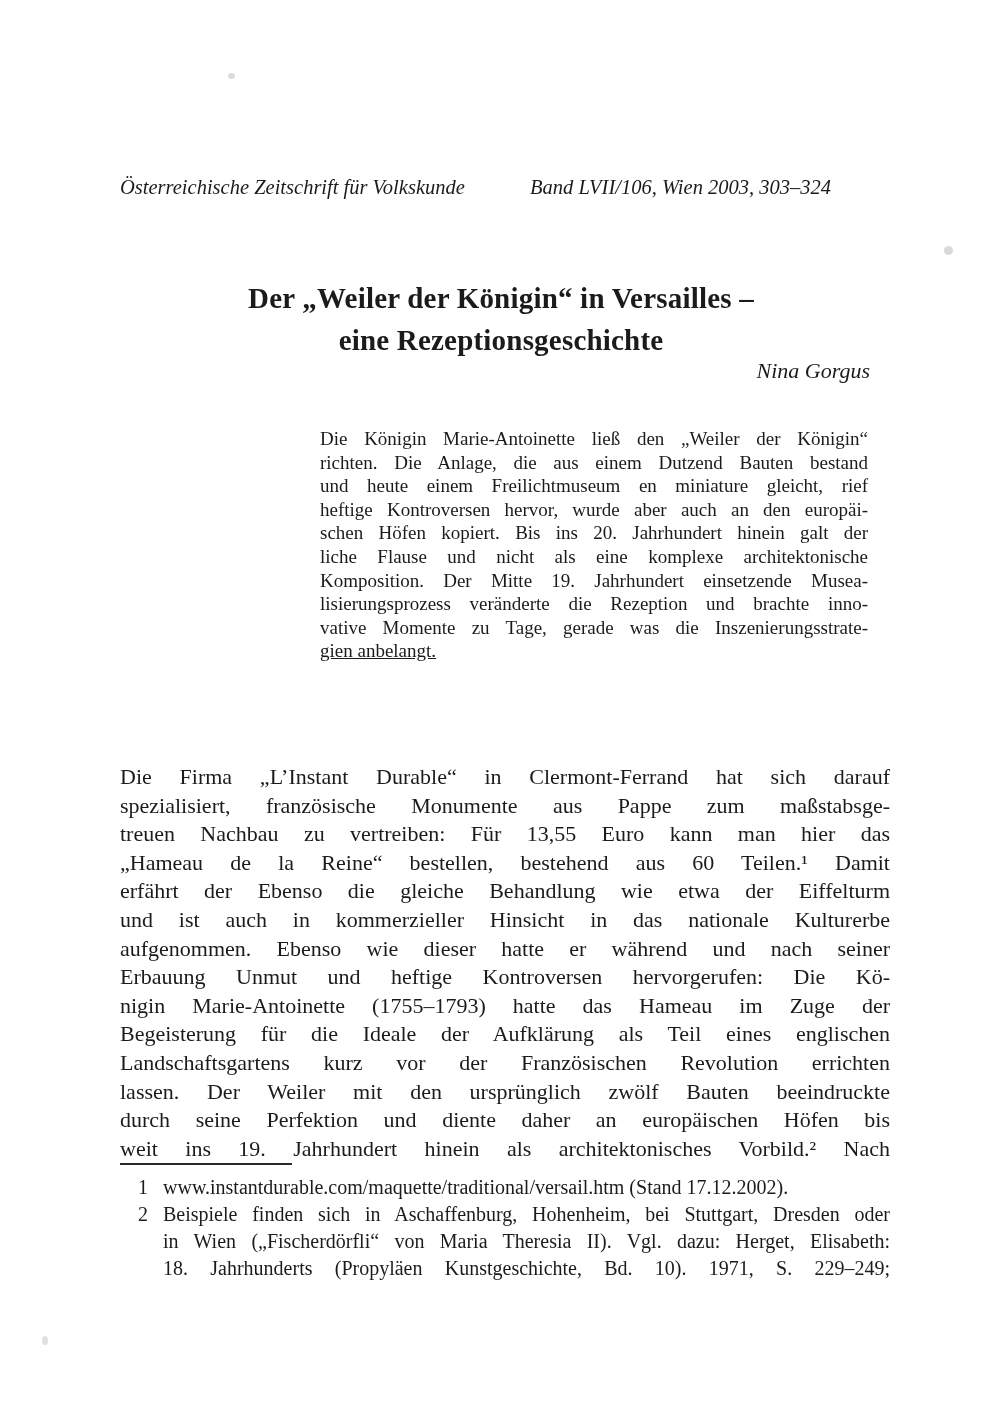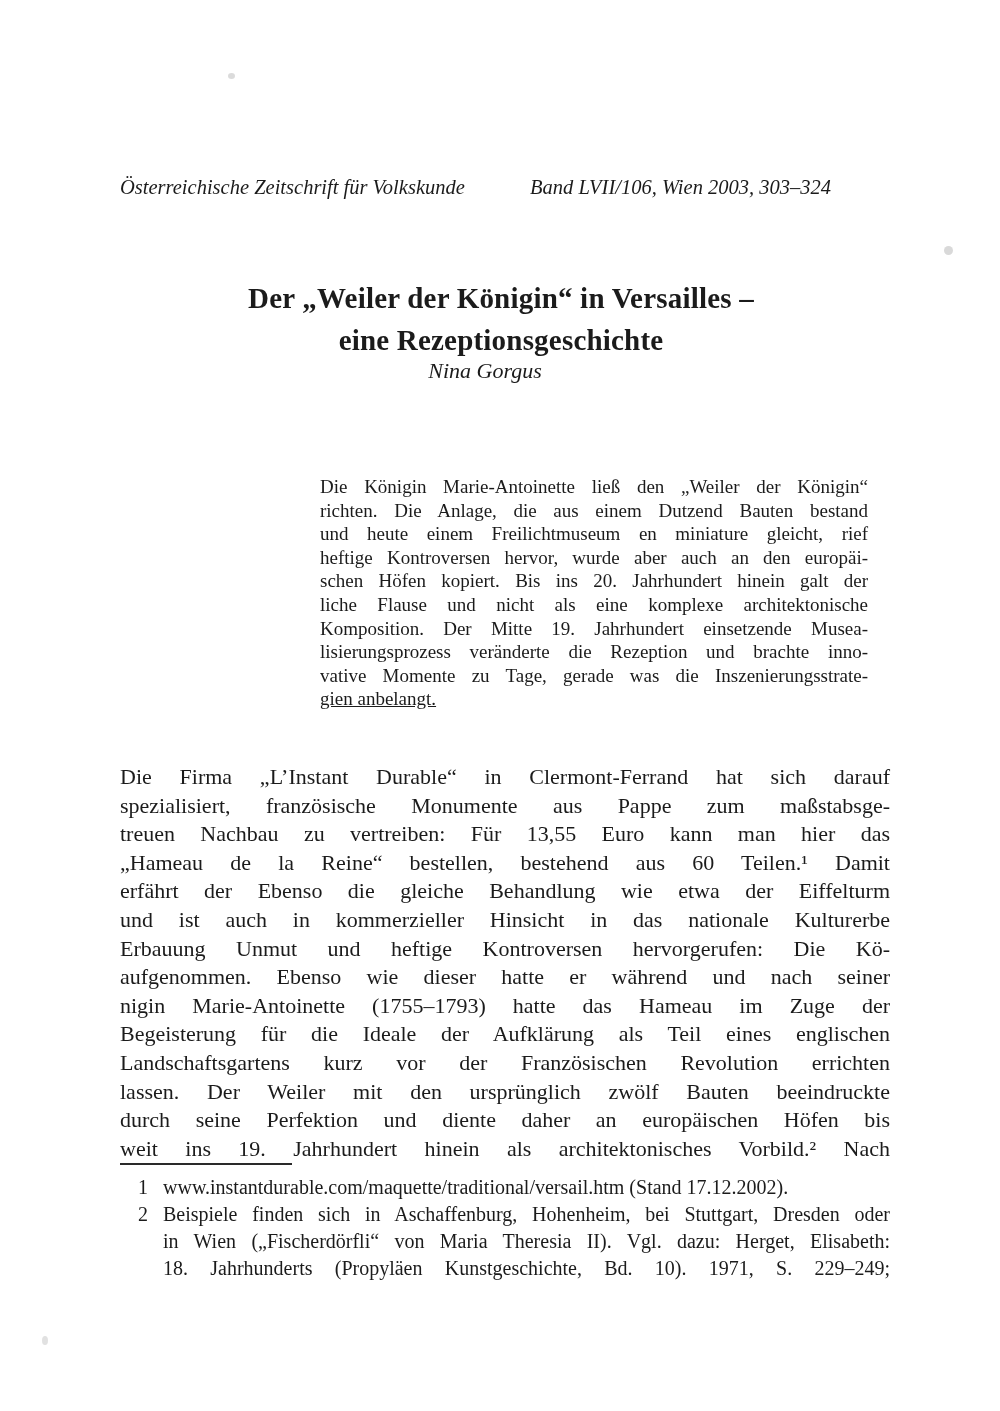--- a/index.html
+++ b/index.html
@@ -23,26 +23,26 @@
   }
 
   .title {
     position:absolute; top:261px; left:100px; width:770px;
     margin:16px; text-align:center;
     font-size:29px; font-weight:700; line-height:42px;
     letter-spacing:0.2px;
   }
   .author {
     position:absolute; top:358px; left:100px; width:770px;
-    text-align:center; font-style:italic; font-size:22px;
+    text-align:right; font-style:italic; font-size:22px;
   }
 
   .abstract {
     position:absolute; top:427px; left:320px; width:548px;
-    font-size:19px; line-height:23.6px;margin-top:48px;
+    font-size:19px; line-height:23.6px;
   }
   .body-text {
     position:absolute; top:763px; left:120px; width:770px;
     font-size:22px; line-height:28.6px;
   }
 
   .jline { text-align:justify; text-align-last:justify; }
   .jline.short { text-align-last:left;text-decoration:underline; }
 
   .fn-separator {
@@ -94,22 +94,22 @@
       <div class="jline short">gien anbelangt.</div>
     </div>
 
   <div class="body-text">
       <div class="jline">Die Firma „L’Instant Durable“ in Clermont-Ferrand hat sich darauf</div>
       <div class="jline">spezialisiert, französische Monumente aus Pappe zum maßstabsge-</div>
       <div class="jline">treuen Nachbau zu vertreiben: Für 13,55 Euro kann man hier das</div>
       <div class="jline">„Hameau de la Reine“ bestellen, bestehend aus 60 Teilen.¹ Damit</div>
       <div class="jline">erfährt der Ebenso die gleiche Behandlung wie etwa der Eiffelturm</div>
       <div class="jline">und ist auch in kommerzieller Hinsicht in das nationale Kulturerbe</div>
+      <div class="jline">aufgenommen. Ebenso wie dieser hatte er während und nach seiner</div>
       <div class="jline">Erbauung Unmut und heftige Kontroversen hervorgerufen: Die Kö-</div>
-      <div class="jline">aufgenommen. Ebenso wie dieser hatte er während und nach seiner</div>
       <div class="jline">nigin Marie-Antoinette (1755–1793) hatte das Hameau im Zuge der</div>
       <div class="jline">Begeisterung für die Ideale der Aufklärung als Teil eines englischen</div>
       <div class="jline">Landschaftsgartens kurz vor der Französischen Revolution errichten</div>
       <div class="jline">lassen. Der Weiler mit den ursprünglich zwölf Bauten beeindruckte</div>
       <div class="jline">durch seine Perfektion und diente daher an europäischen Höfen bis</div>
       <div class="jline">weit ins 19. Jahrhundert hinein als architektonisches Vorbild.² Nach</div>
     </div>
 
   <div class="fn-separator"></div>
 

